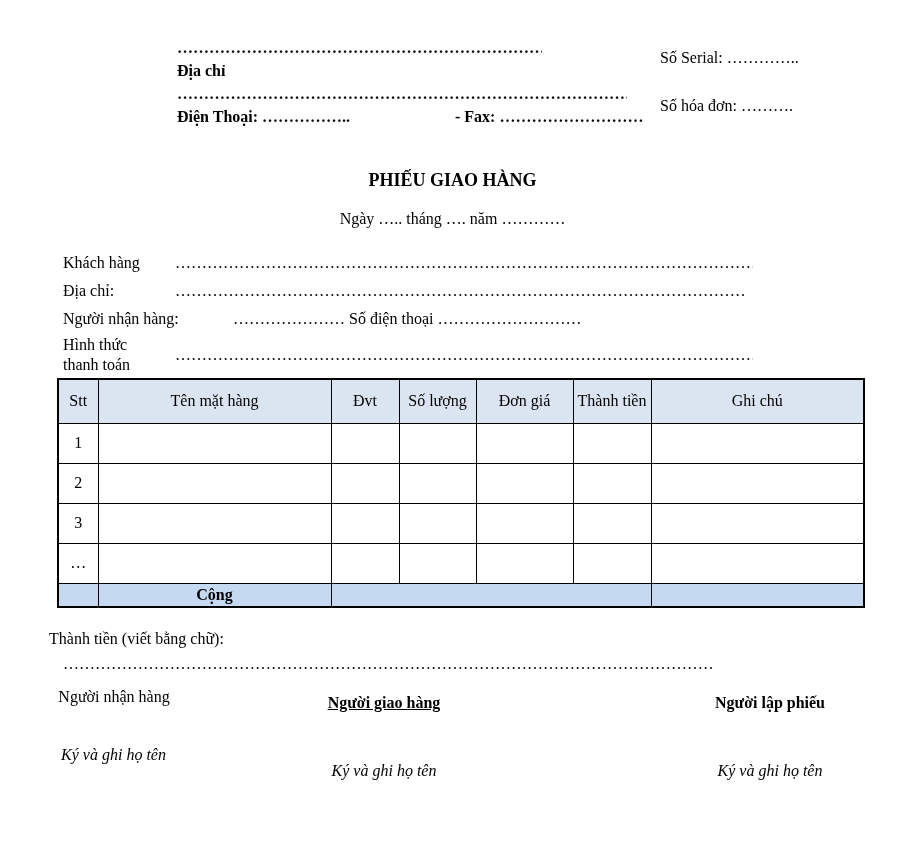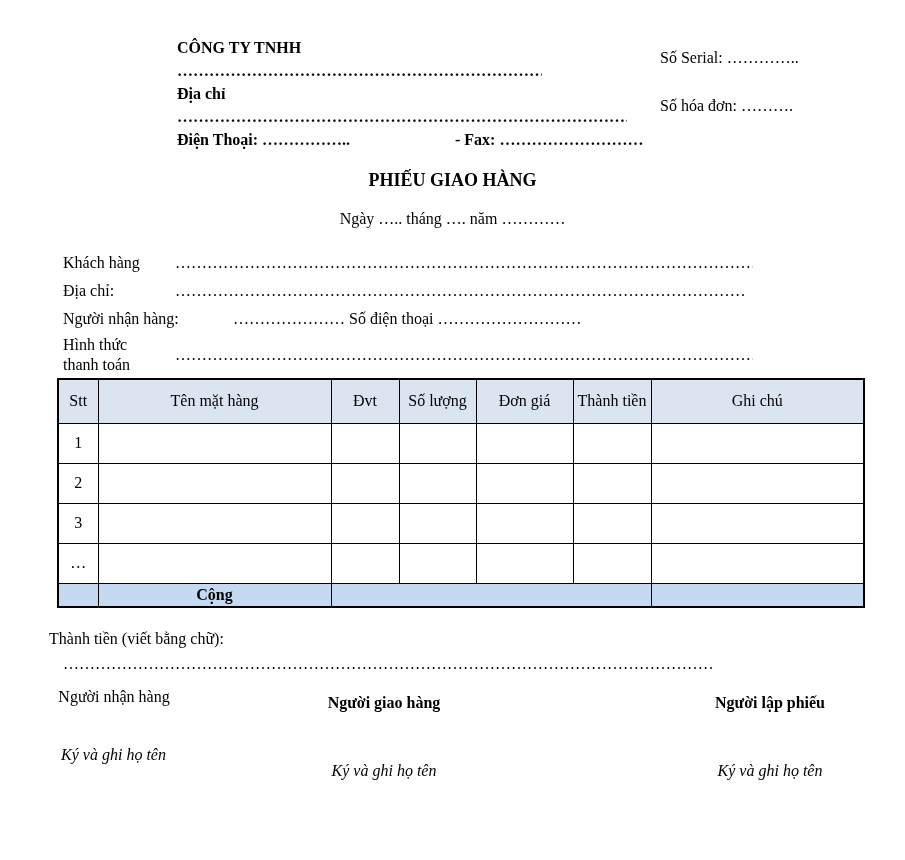--- a/index.html
+++ b/index.html
@@ -48,33 +48,32 @@
   table.items tbody td { height:40px; background:#ffffff; }
   table.items tbody td.stt { text-align:center; }
   table.items tr.foot td { height:24px; background:#c5d9f1; }
   table.items tr.foot td.cong { font-weight:bold; text-align:center; }
 
   
   .amount-label { left:49px; top:630px; }
   .amount-dots  { left:63px; top:655px; width:652px; height:20px; }
 
   .sig1-title { left:58px;  top:686px; width:112px; text-align:center; font-weight:normal; line-height:21px; }
-  .sig2-title { left:284px; top:694px; width:200px; text-align:center; font-weight:bold; }
+  .sig2-title { left:284px; top:694px; width:200px; text-align:center; font-weight:bold;text-decoration:underline; }
   .sig3-title { left:670px; top:694px; width:200px; text-align:center; font-weight:bold; }
   .sig1-note  { left:61px;  top:744px; width:105px; text-align:center; font-style:italic; line-height:21px; }
   .sig2-note  { left:284px; top:762px; width:200px; text-align:center; font-style:italic; }
   .sig3-note  { left:670px; top:762px; width:200px; text-align:center; font-style:italic; }
 </style>
 </head>
 <body>
 
 <div class="page">
 
   <div class="abs company">
-    <div>CÔNG TY TNHH</div>
     <div class="dots-clip dots-name">……………………………………………………………………………</div>
     <div>Địa chỉ</div>
     <div class="dots-clip dots-addr">………………………………………………………………………………………………</div>
     <div class="phone-line">
       <span class="phone-part"><span>Điện Thoại:</span> <span>……………..</span></span>
       <span class="fax-part"><span>- Fax:</span> <span>………………………</span></span>
     </div>
   </div>
 
   <div class="abs serial">

